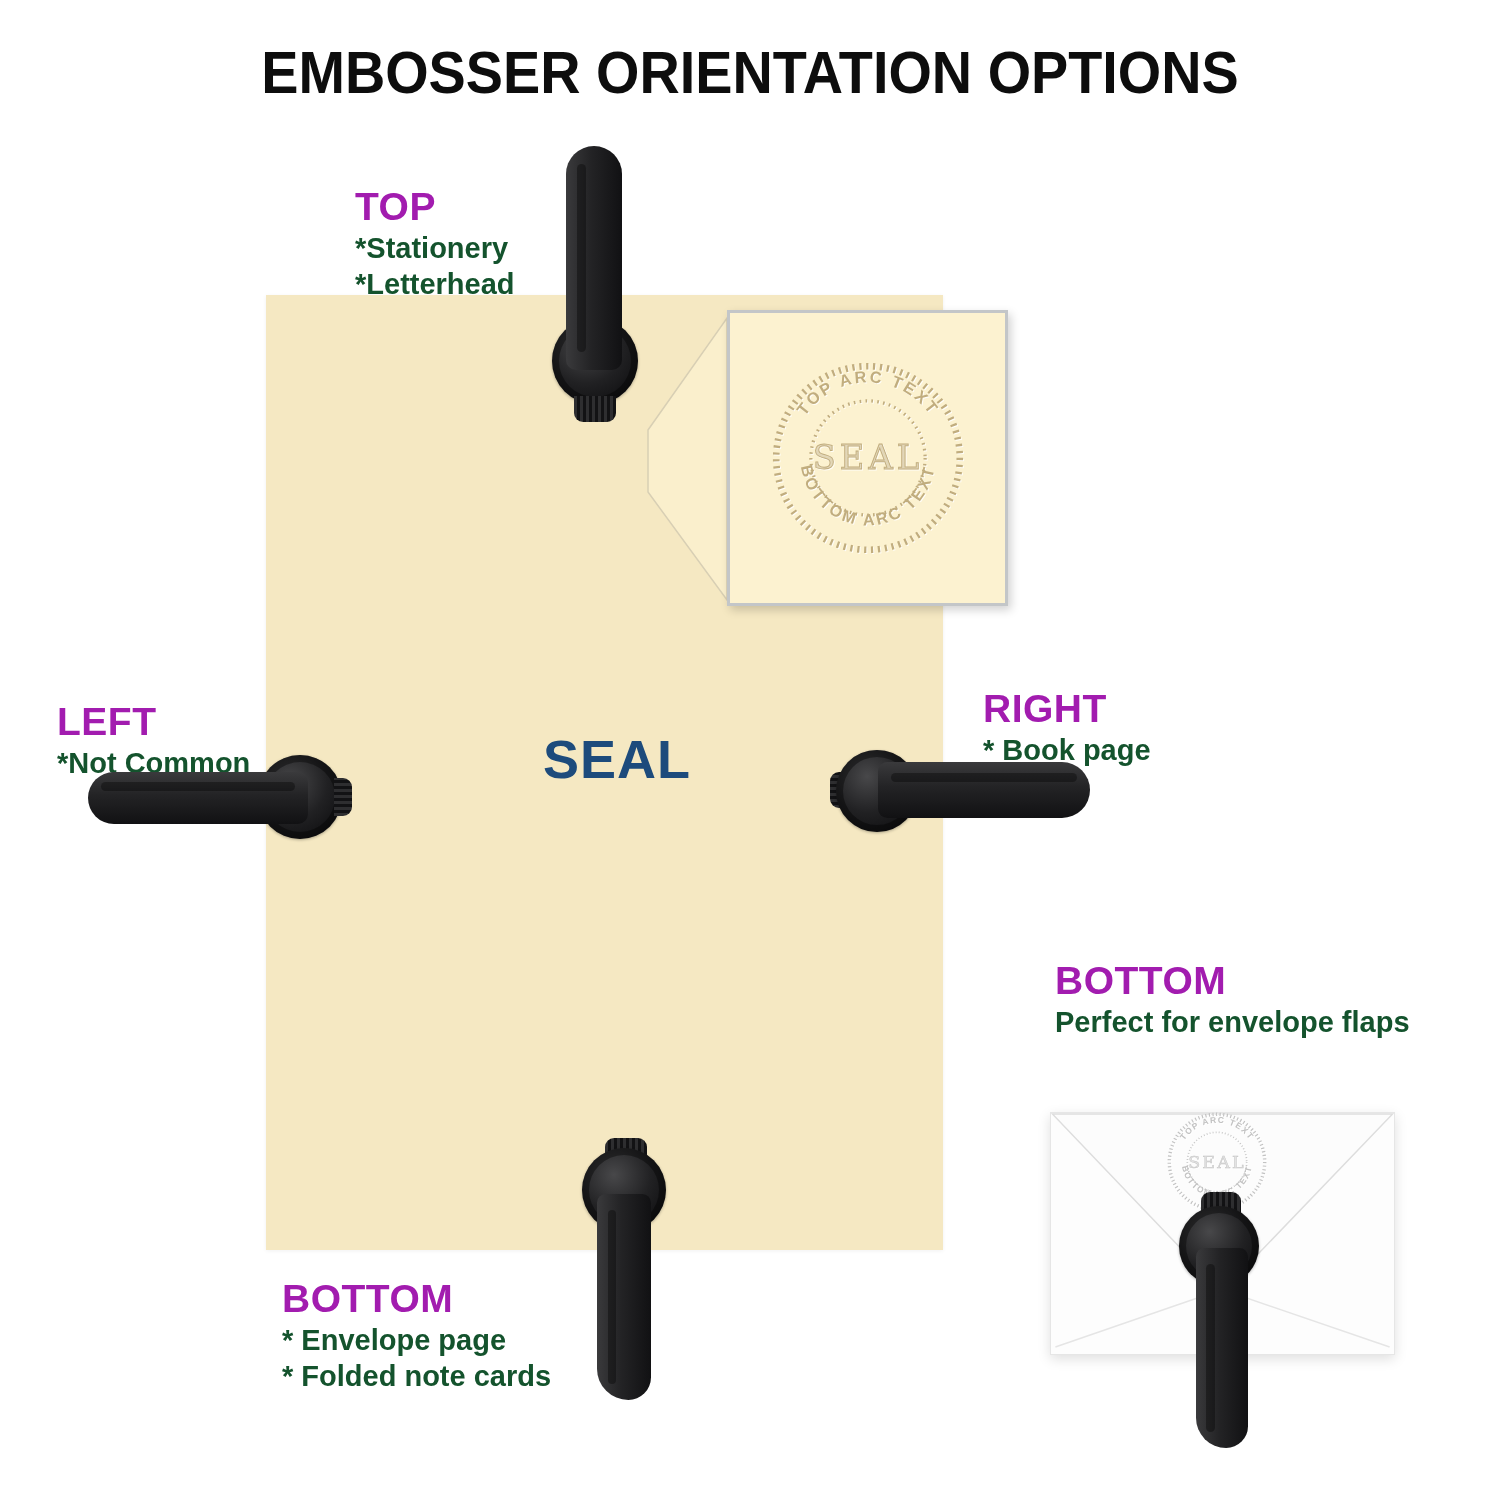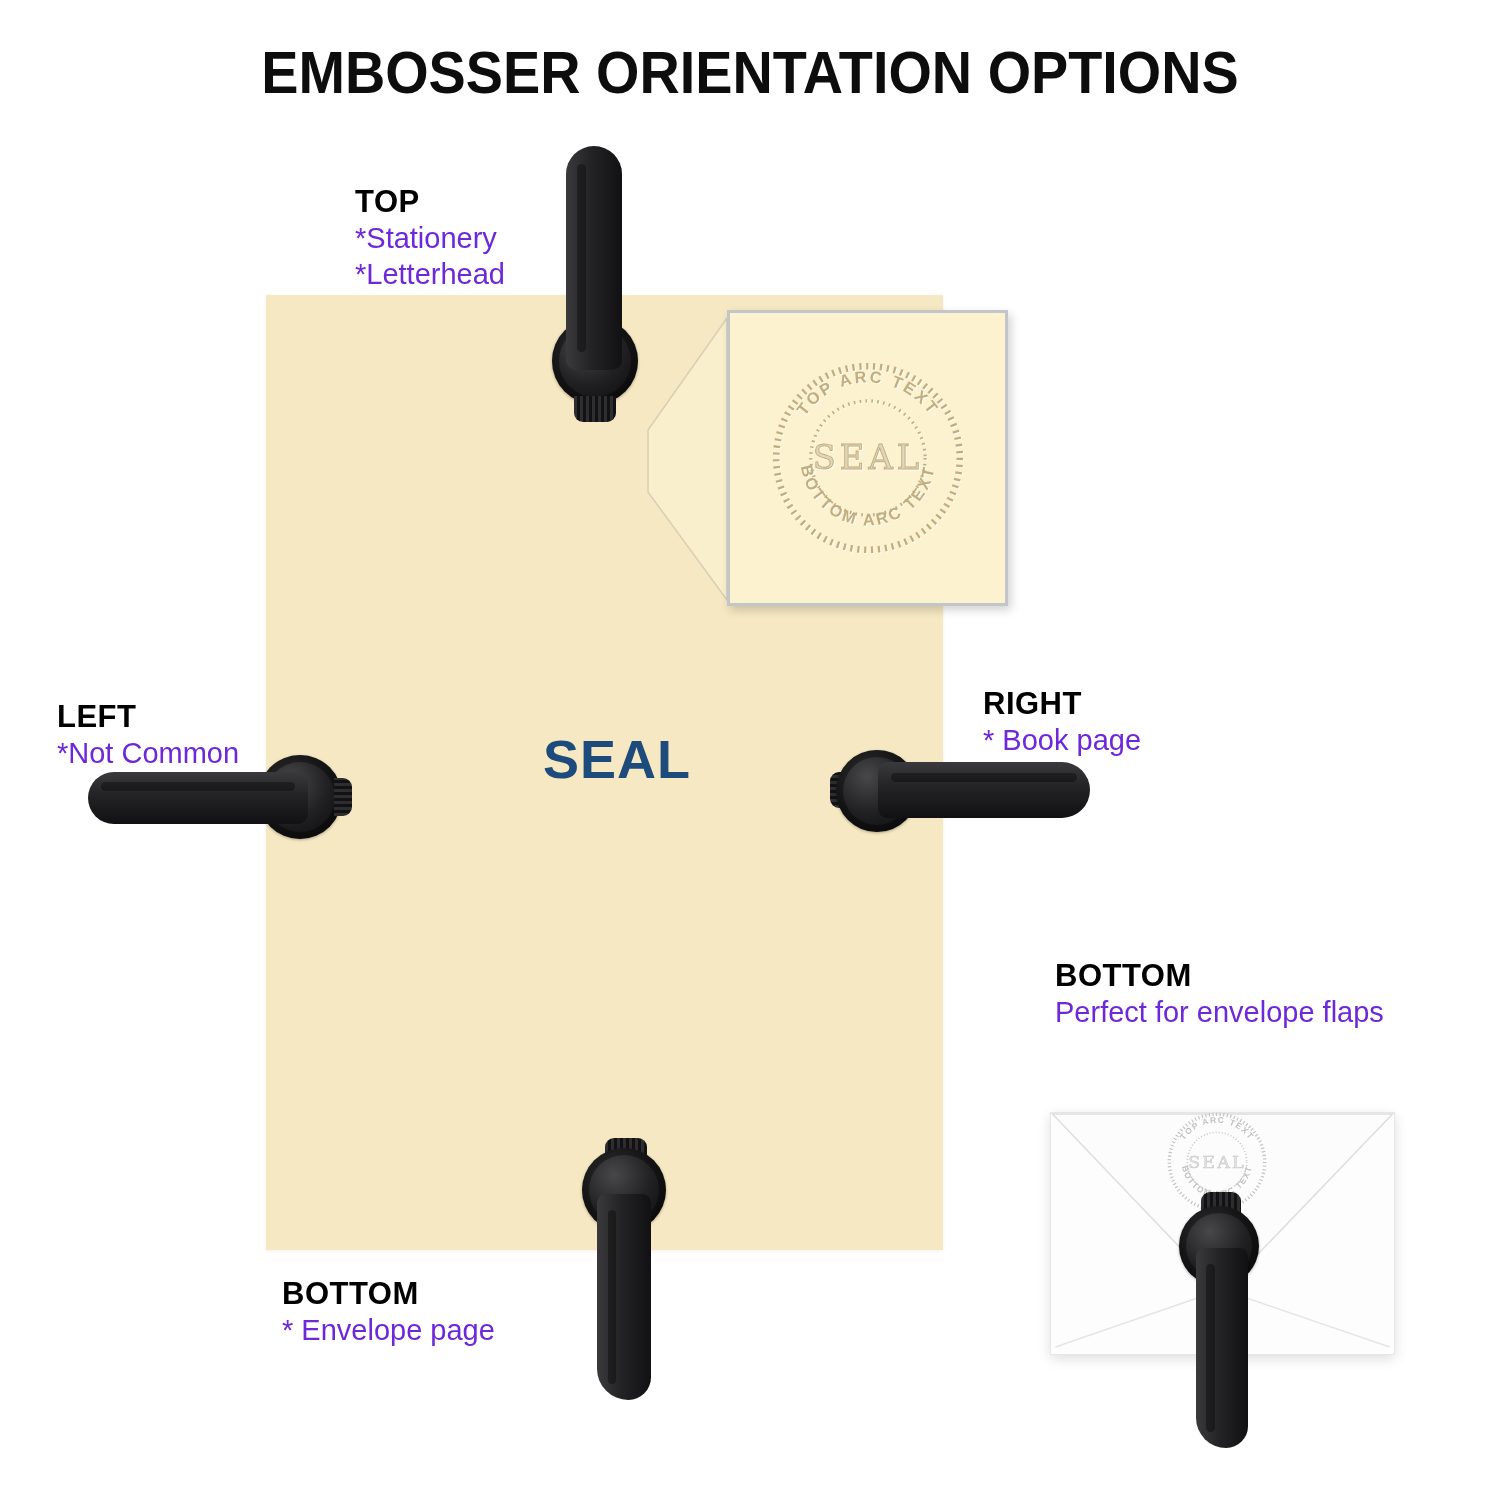--- a/index.html
+++ b/index.html
@@ -32,22 +32,22 @@
   
   .callout{position:absolute;left:0;top:0;width:1500px;height:1500px;z-index:5;pointer-events:none;}
 
   
   .inset{position:absolute;left:727px;top:310px;width:281px;height:296px;
          background:#fcf2d0;border:3px solid #c3c6c8;box-sizing:border-box;
          box-shadow:3px 4px 9px rgba(0,0,0,.18);z-index:30;}
 
   
   .label{position:absolute;z-index:10;line-height:1.24;}
-  .lbl-h{color:#000000;font-size:31px;font-weight:bold;letter-spacing:.5px;}
-  .lbl-i{color:#6d28d9;font-size:29px;font-weight:normal;}
+  .lbl-h{color:#a21caf;font-size:39px;font-weight:bold;letter-spacing:.5px;}
+  .lbl-i{color:#14532d;font-size:29px;font-weight:bold;}
 
   
   .center-text{position:absolute;left:317px;top:723px;width:600px;text-align:center;
                color:#1d4b7c;font-weight:bold;font-size:54px;line-height:72px;
                letter-spacing:1px;z-index:6;}
 
   
   .clamp{position:absolute;z-index:40;}
   .clamp *{position:absolute;}
   .cl-base{border-radius:50%;
@@ -149,20 +149,21 @@
   </div>
 
   <div class="label" style="left:57px;top:698px">
     <div class="lbl-h">LEFT</div>
     <div class="lbl-i">*Not Common</div>
   </div>
 
   <div class="label" style="left:282px;top:1275px">
     <div class="lbl-h">BOTTOM</div>
     <div class="lbl-i">* Envelope page</div>
+    <div class="lbl-i">* Folded note cards</div>
   </div>
 
   <div class="label" style="left:1055px;top:957px">
     <div class="lbl-h">BOTTOM</div>
     <div class="lbl-i">Perfect for envelope flaps</div>
   </div>
 
   <div class="envelope">
     <svg class="env-lines" viewBox="0 0 345 243">
       <polygon points="1,1 344,1 172,180" fill="#fcfcfc" stroke="#dddddd" stroke-width="1.5"></polygon>

